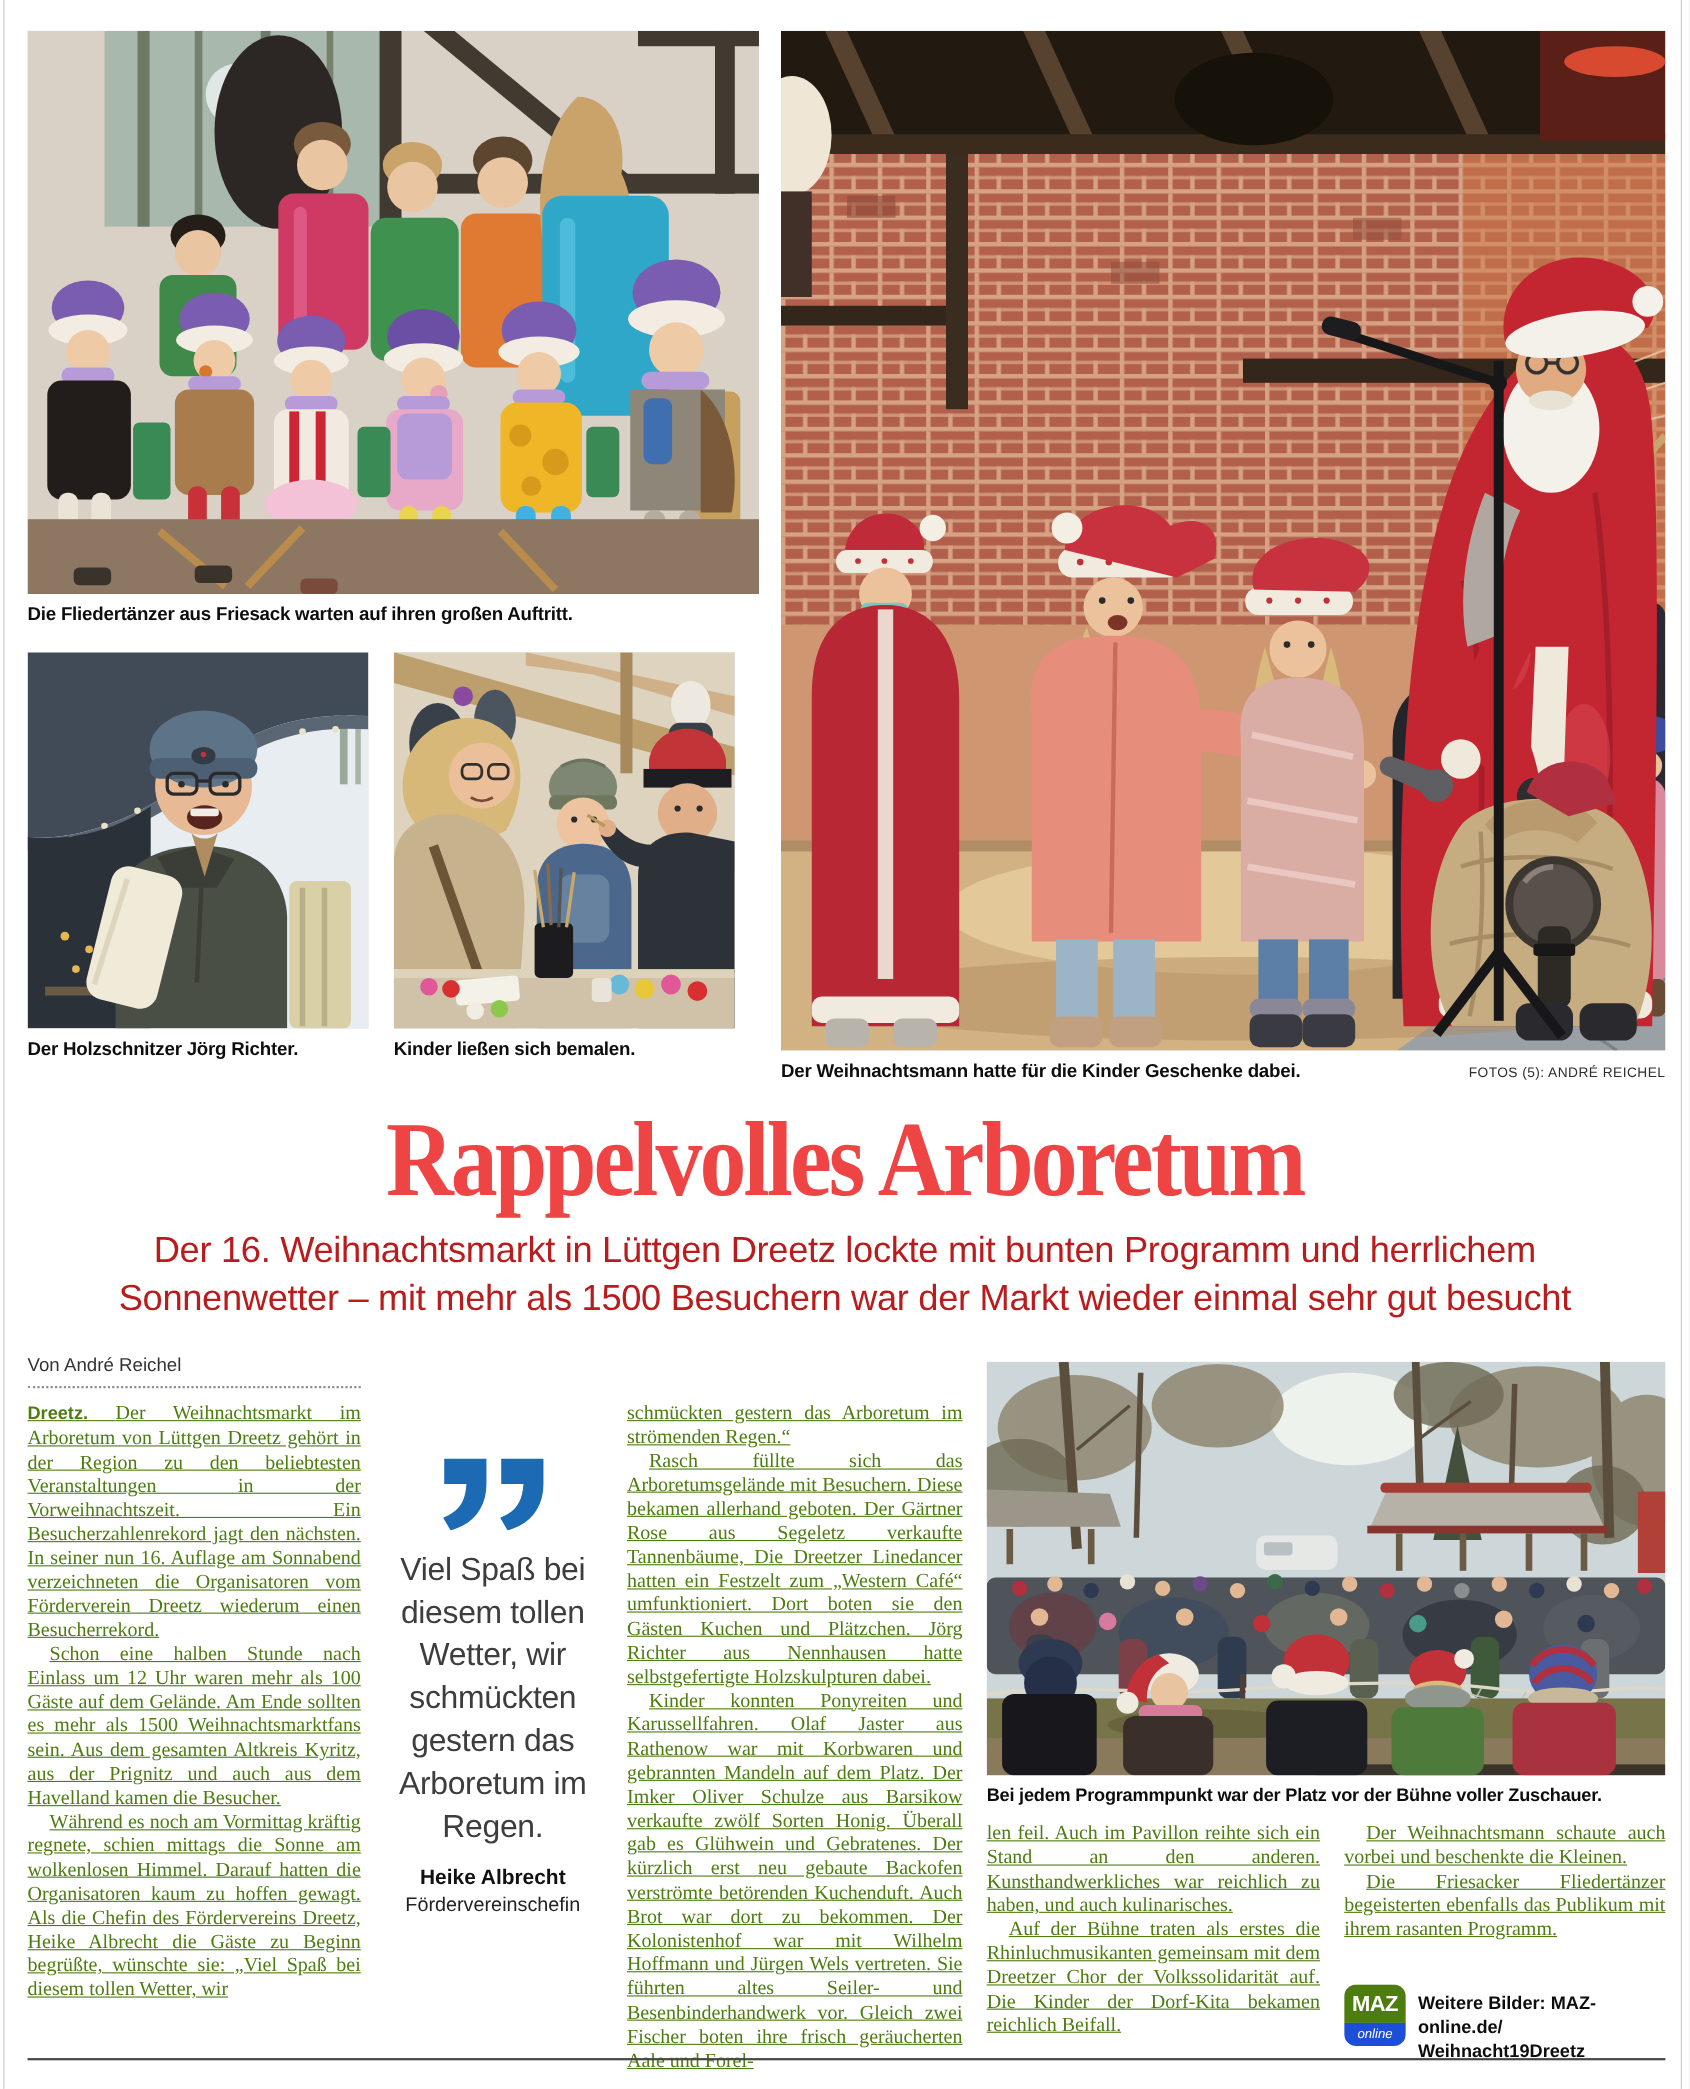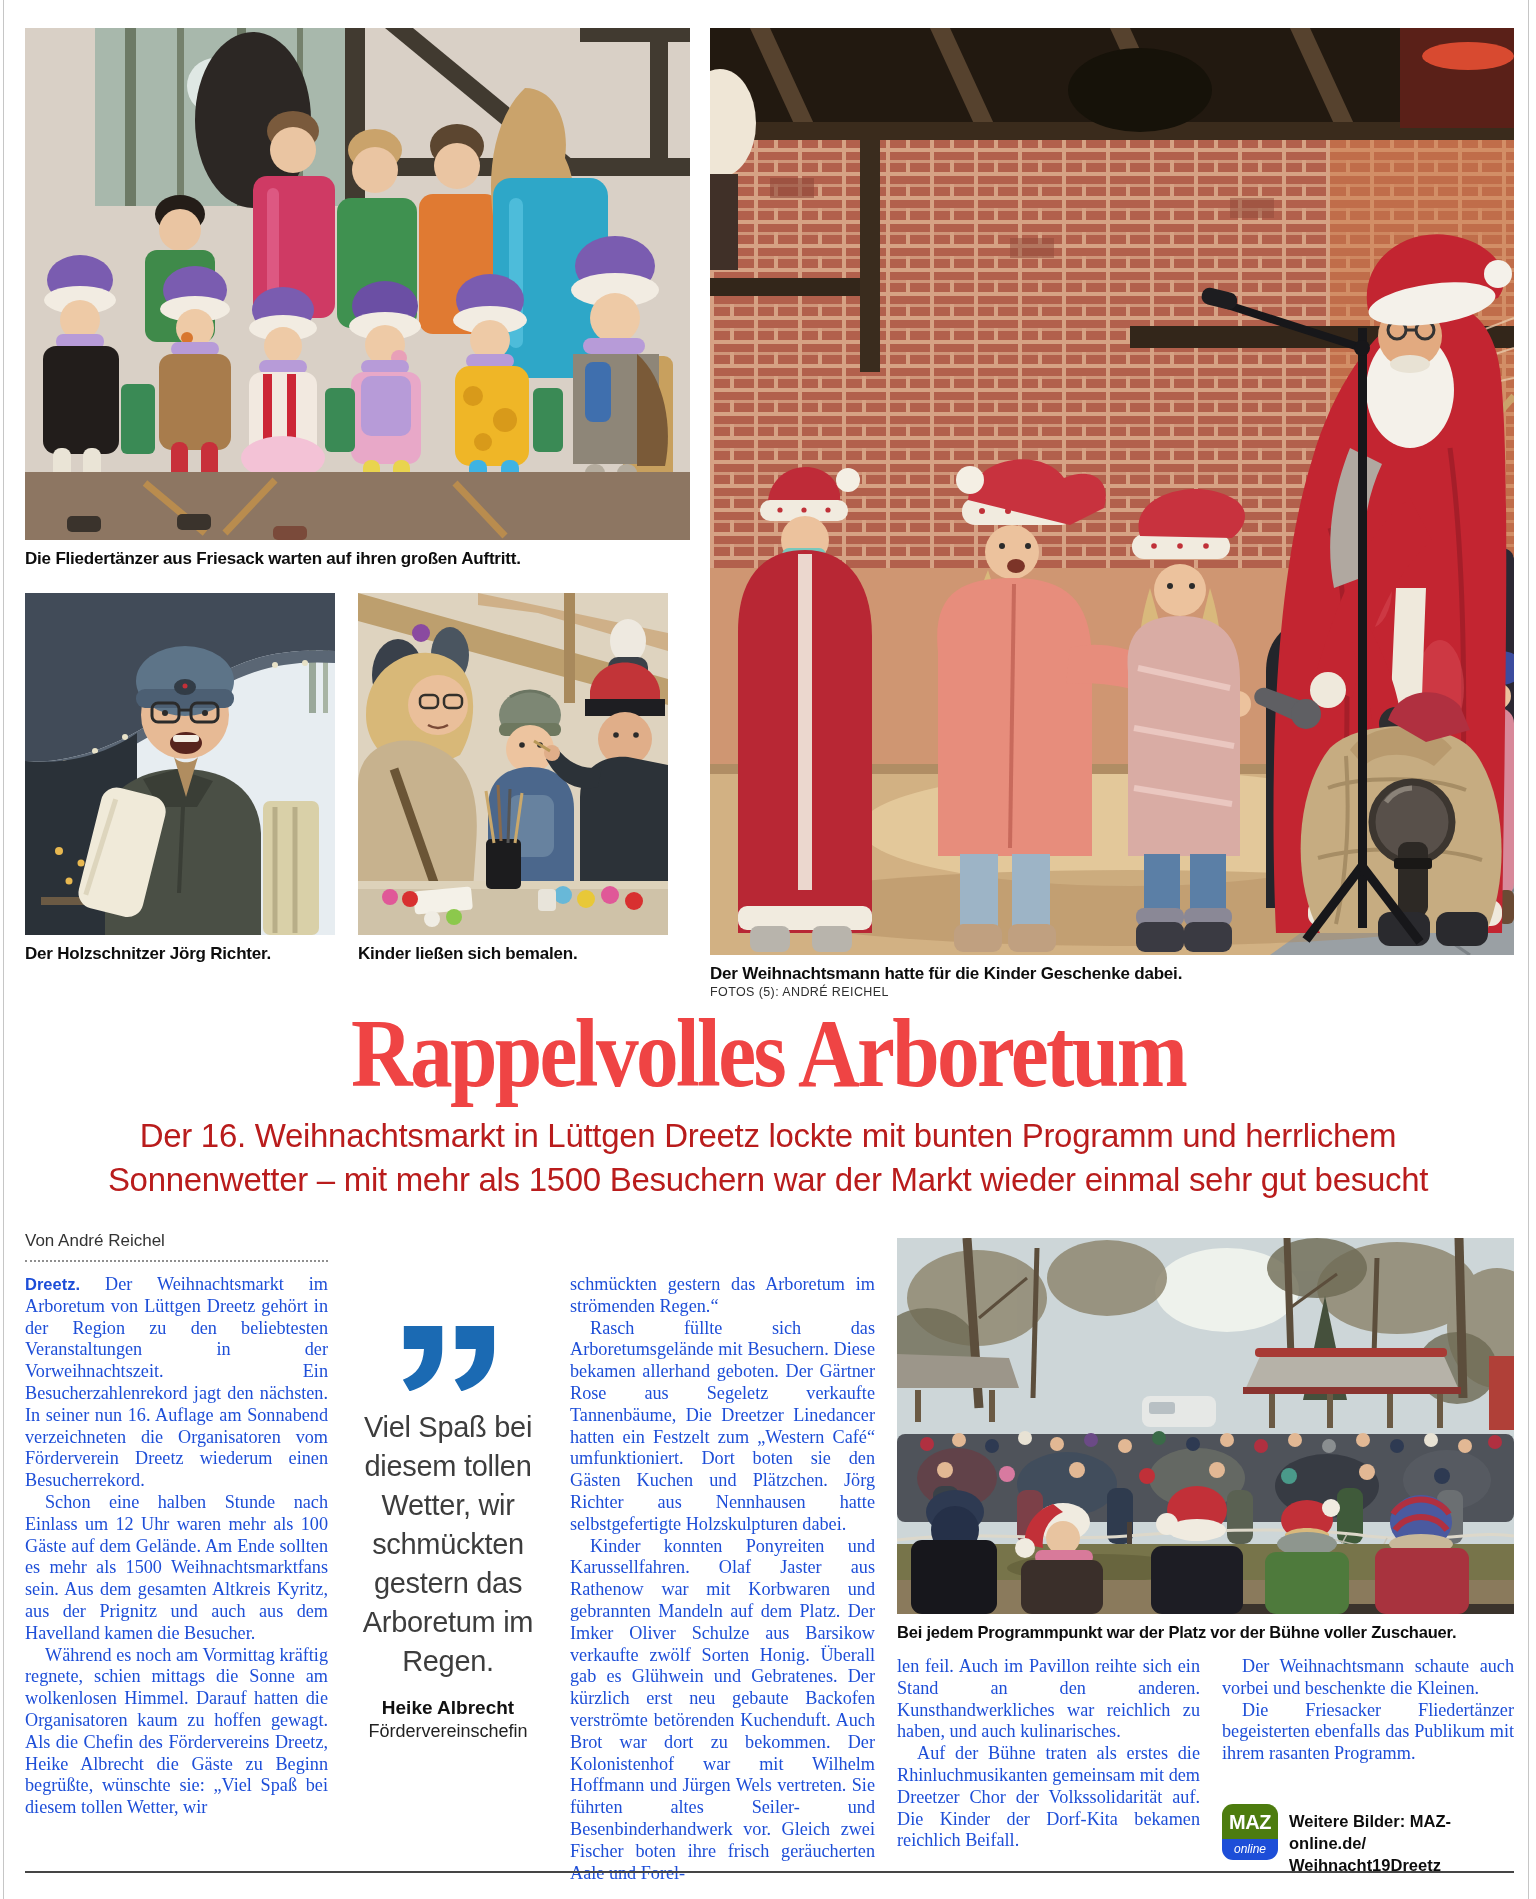--- a/index.html
+++ b/index.html
@@ -6,33 +6,33 @@
   .page{position:relative;width:1536px;height:1899px;background:#fff;overflow:hidden;
         font-family:"Liberation Serif",serif;color:#141414;}
   .vrule{position:absolute;top:0;width:1px;height:1899px;background:#c6c6c6;}
   .photo{position:absolute;overflow:hidden;background:#ddd;}
   .photo svg{display:block;width:100%;height:100%;}
   .caption{position:absolute;font-family:"Liberation Sans",sans-serif;font-weight:bold;
            font-size:17px;letter-spacing:-0.2px;color:#0d0d0d;line-height:22px;}
   .credit{font-family:"Liberation Sans",sans-serif;font-weight:normal;font-size:12.5px;
           letter-spacing:0.4px;color:#2e2e2e;}
   #santa-caption-row{position:absolute;left:710px;top:963px;width:804px;display:flex;
-          justify-content:space-between;align-items:baseline;flex-direction:column;}
+          justify-content:space-between;align-items:baseline;}
   #headline{position:absolute;left:0;top:1002px;width:1536px;text-align:center;
             font-family:"Liberation Serif",serif;font-weight:bold;font-size:97px;
             line-height:104px;color:#ef4444;letter-spacing:-3px;}
   #headline .squeeze{display:inline-block;transform:scaleX(.88);transform-origin:center;}
   #subhead{position:absolute;left:0;top:1114px;width:1536px;text-align:center;
            font-family:"Liberation Sans",sans-serif;font-weight:300;font-size:33px;
            line-height:44px;color:#b91c1c;letter-spacing:-0.3px;}
   #byline{position:absolute;left:25px;top:1231px;width:303px;
           font-family:"Liberation Sans",sans-serif;font-size:17px;color:#333;
           padding-bottom:9px;border-bottom:2px dotted #8f8f8f;}
   .bodycol{position:absolute;font-size:18.2px;line-height:21.8px;text-align:justify;
-           color:#1d4ed8;}
+           color:#4d7c0f;text-decoration:underline;}
   .bodycol p{margin:0;}
   .bodycol p.ind{text-indent:20px;}
   .dateline{font-family:"Liberation Sans",sans-serif;font-weight:bold;font-size:16.5px;}
   #col1{left:25px;top:1274px;width:303px;}
   #col3{left:570px;top:1274px;width:305px;}
   #col4{left:897px;top:1656px;width:303px;}
   #col5{left:1222px;top:1656px;width:292px;}
   #quote-col{position:absolute;left:348px;top:1326px;width:200px;text-align:center;}
   #quote-mark{width:96px;height:66px;margin:0 auto 16px auto;}
   .quote-line{font-family:"Liberation Sans",sans-serif;font-weight:300;font-size:29px;

